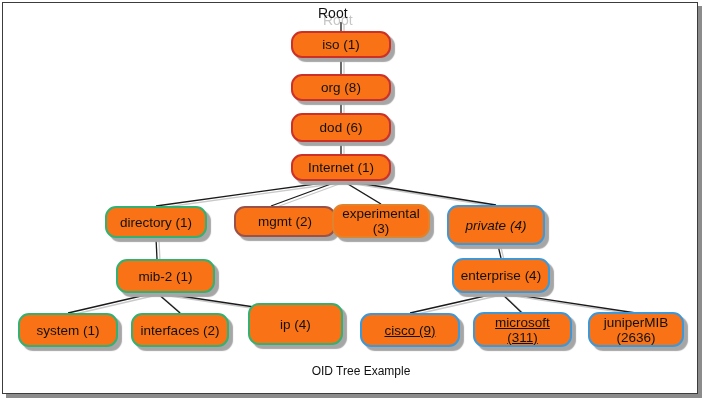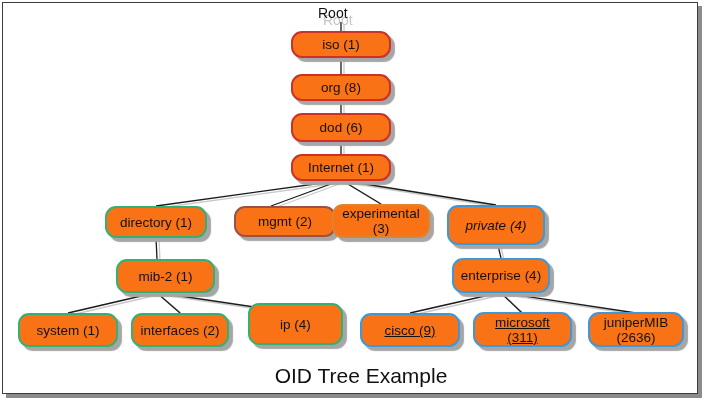--- a/index.html
+++ b/index.html
@@ -63,21 +63,21 @@
     z-index: 2;
   }
   .caption {
     position: absolute;
     left: 0;
     top: 364px;
     width: 704px;
     padding-left: 18px;
     box-sizing: border-box;
     text-align: center;
-    font-size: 21px;
+    font-size: 12px;
     color: #111111;
   }
 </style>
 </head>
 <body>
 
 <div class="stage">
   <div class="frame"></div>
 
   <svg class="edges-svg" id="edges-svg">

